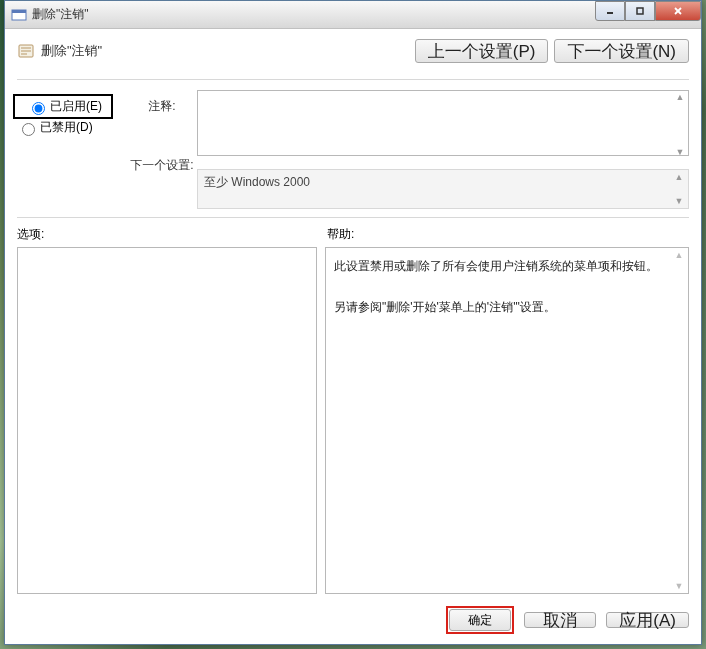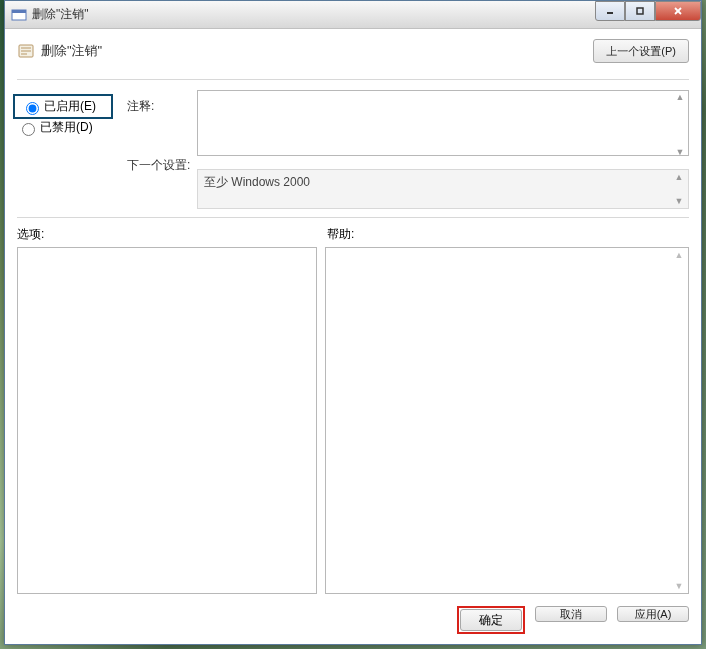--- a/index.html
+++ b/index.html
@@ -86,21 +86,21 @@
   }
   .nav-buttons {
     display: flex;
     gap: 6px;
   }
   .btn {
     background: linear-gradient(to bottom,#f8f8f8,#e4e4e4);
     border: 1px solid #a8a8a8;
     border-radius: 3px;
     padding: 4px 12px;
-    font-size: 11px;
+    font-size: 17px;
     cursor: pointer;
     min-width: 90px;
     height: 24px;
     display: inline-flex;
     align-items: center;
     justify-content: center;
     color: #222;
   }
   .config-row {
     display: flex;
@@ -112,22 +112,22 @@
   }
   .radio-item {
     display: flex;
     align-items: center;
     margin-bottom: 12px;
     font-size: 12px;
     cursor: pointer;
   }
   .radio-item input { margin-right: 5px; }
   .highlight-red {
-    border: 2px solid #0c4a6e;
-    padding: 2px 4px 2px 6px;
+    border: 2px solid #000000;
+    padding: 2px 4px 2px 12px;
     margin-left: -4px;
     margin-right: 14px;
   }
   .label-col {
     width: 70px;
     text-align: left;
     padding-top: 4px;
     color: #333;
   }
   .fields-col {
@@ -191,20 +191,21 @@
     padding: 8px 20px 8px 8px;
     line-height: 1.7;
     color: #222;
   }
   .panel .scroll-hint { color:#bbb; }
   .footer {
     display: flex;
     justify-content: flex-end;
     gap: 10px;
     padding-top: 12px;
+    align-items: center;
   }
   .btn.small { min-width: 72px; height: 16px; }
   .ok-highlight {
     border: 2px solid #d8221a;
     padding: 1px;
   }
   .smallbtn-inner {
     background: linear-gradient(to bottom,#f8f8f8,#e4e4e4);
     border: 1px solid #a8a8a8;
     border-radius: 3px;
@@ -219,20 +220,21 @@
   hr.sep {
     border: none;
     border-top: 1px solid #d8d8d8;
     margin: 8px 0 4px 0;
   }
   .label-stack {
     display:flex;
     flex-direction:column;
     gap: 42px;
     padding-top:4px;
+    align-items:center;
   }
 </style>
 </head>
 <body>
 
 <div class="window">
 
   <div class="titlebar">
     <span class="titlebar-icon">
       <svg viewBox="0 0 16 16" width="16" height="16">
@@ -268,20 +270,21 @@
         <svg viewBox="0 0 18 18" width="18" height="18">
           <rect x="2" y="3" width="14" height="12" rx="1" fill="#f4f0e4" stroke="#b89868" stroke-width="1"></rect>
           <line x1="4" y1="6" x2="14" y2="6" stroke="#b89868"></line>
           <line x1="4" y1="9" x2="14" y2="9" stroke="#b89868"></line>
           <line x1="4" y1="12" x2="10" y2="12" stroke="#b89868"></line>
         </svg>
       </span>
       <span class="policy-title">删除"注销"</span>
       <div class="nav-buttons">
         <button class="btn">上一个设置(P)</button>
+        <button class="btn">下一个设置(N)</button>
       </div>
     </div>
 
     <hr class="sep">
 
     <div class="config-row">
       <div class="radio-col">
         <div class="highlight-red">
           <label class="radio-item" style="margin-bottom:0">
             <input type="radio" name="cfg" checked="" style="">
@@ -323,20 +326,25 @@
     <hr class="sep">
 
     <div class="mid-labels">
       <span class="lab-left">选项:</span>
       <span>帮助:</span>
     </div>
 
     <div class="panels-row">
       <div class="panel options"></div>
       <div class="panel help">
+        <div class="help-inner">
+          <div>此设置禁用或删除了所有会使用户注销系统的菜单项和按钮。</div>
+          <br>
+          <div>另请参阅"删除'开始'菜单上的'注销'"设置。</div>
+        </div>
         <div class="scroll-hint">
             <span>▲</span>
             <span>▼</span>
           </div>
       </div>
     </div>
 
     <div class="footer">
       <span class="ok-highlight">
         <span class="smallbtn-inner">确定</span>

